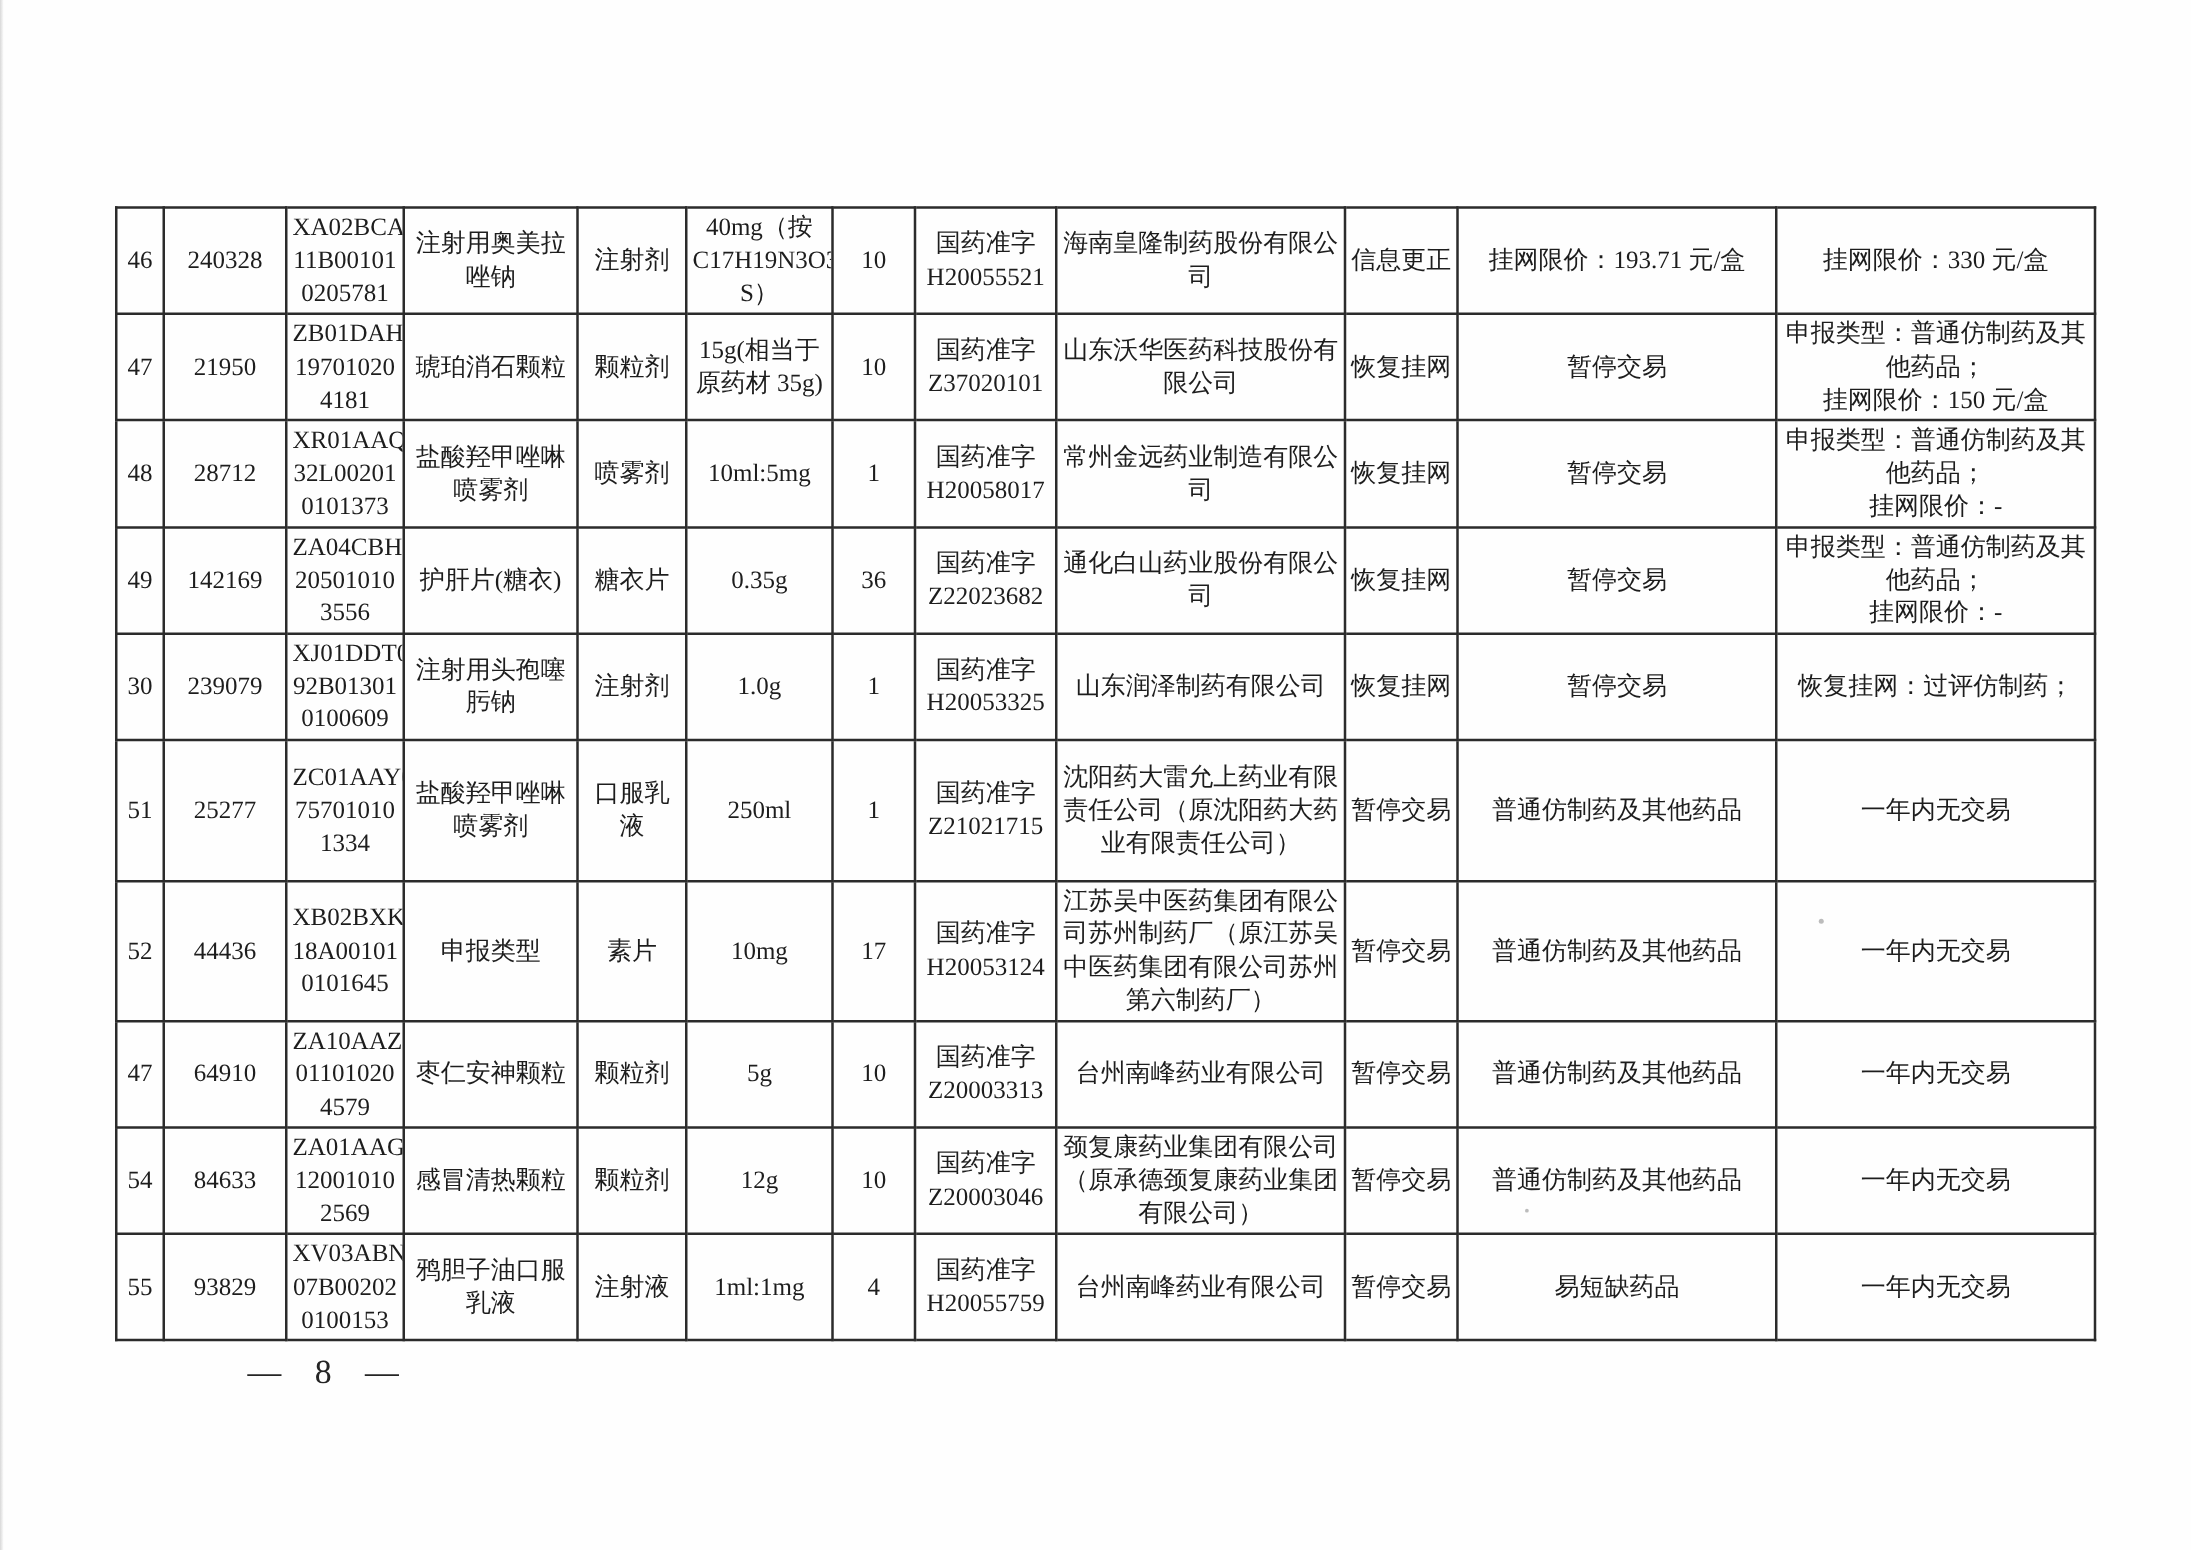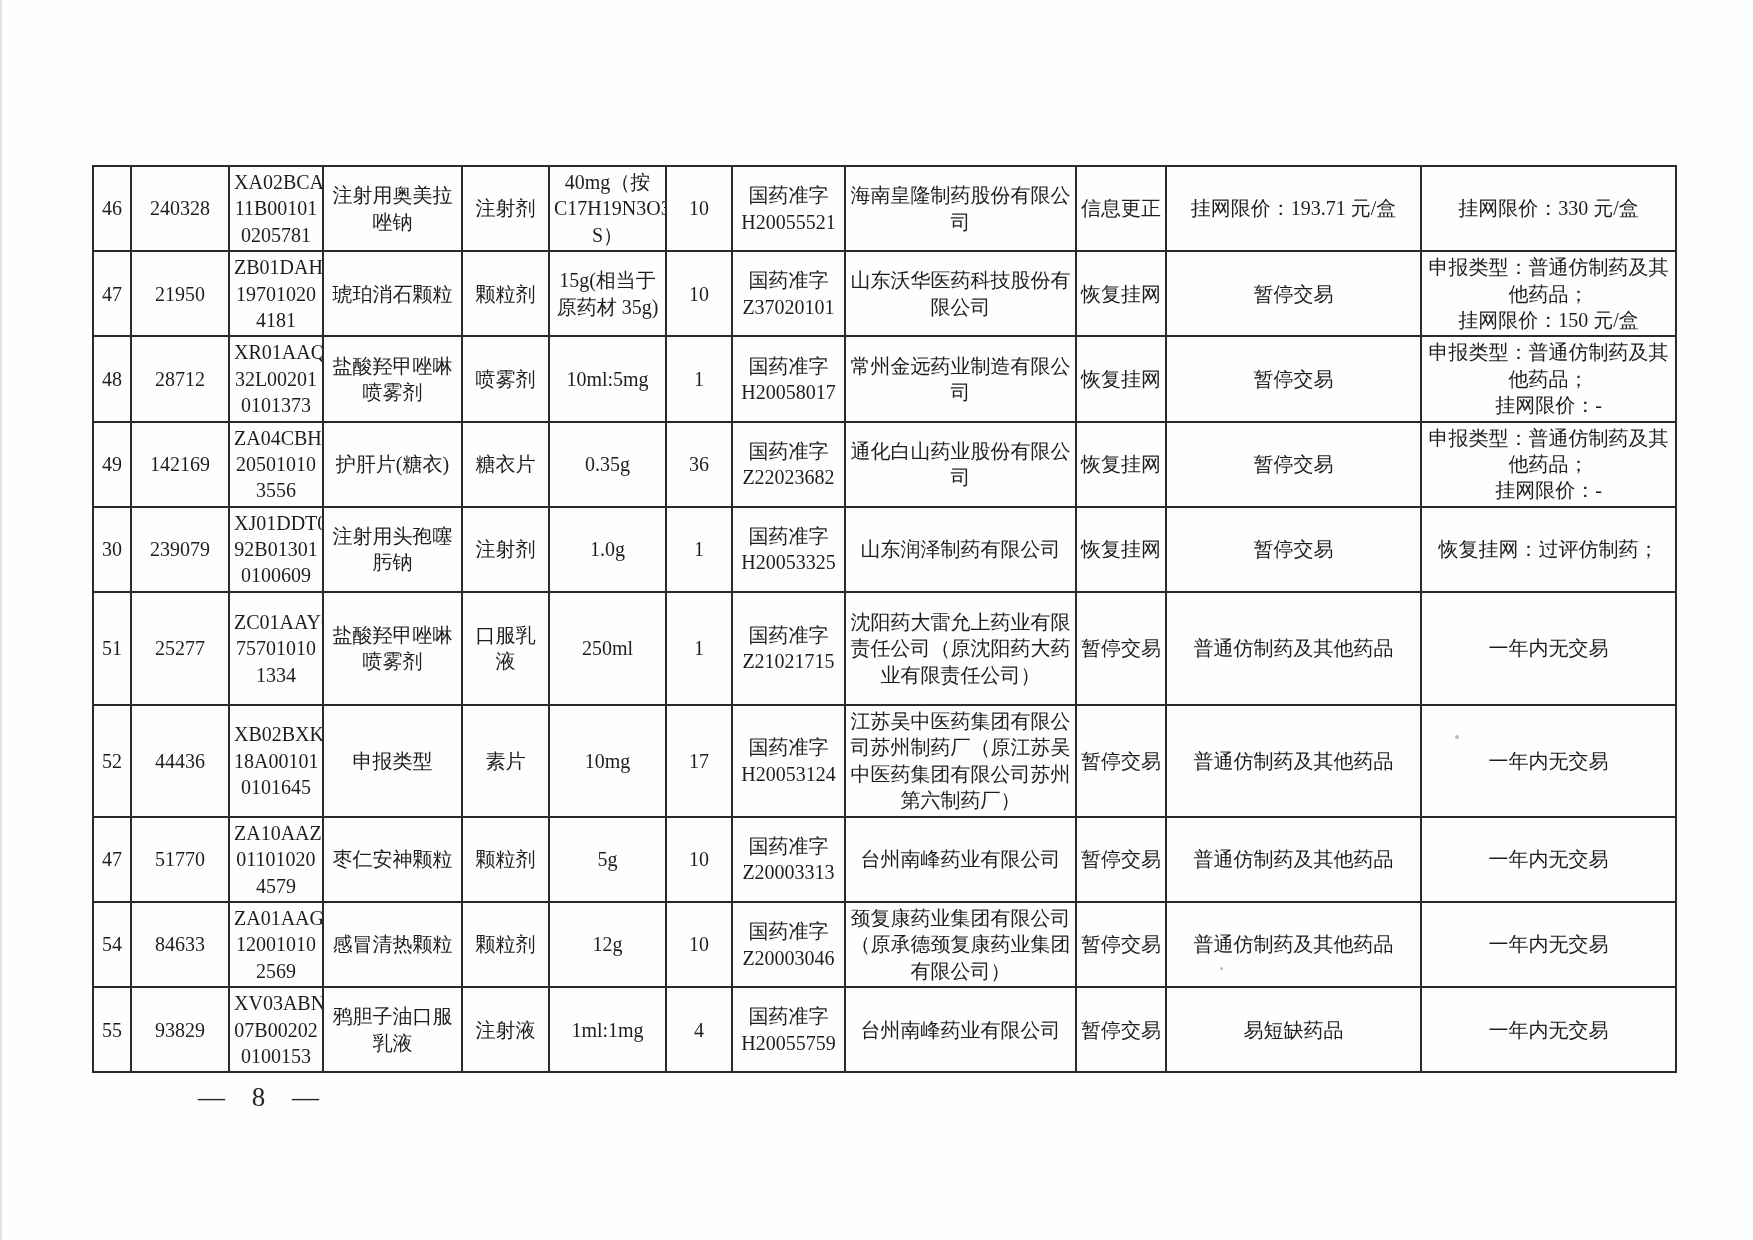--- a/index.html
+++ b/index.html
@@ -231,21 +231,21 @@
     <td>17</td>
     <td>国药准字
 H20053124</td>
     <td>江苏吴中医药集团有限公司苏州制药厂（原江苏吴中医药集团有限公司苏州第六制药厂）</td>
     <td>暂停交易</td>
     <td>普通仿制药及其他药品</td>
     <td>一年内无交易</td>
   </tr>
           <tr>
     <td>47</td>
-    <td>51770</td>
+    <td>64910</td>
     <td>ZA10AAZ0
 01101020
 4579</td>
     <td>枣仁安神颗粒</td>
     <td>颗粒剂</td>
     <td>5g</td>
     <td>10</td>
     <td>国药准字
 Z20003313</td>
     <td>台州南峰药业有限公司</td>

